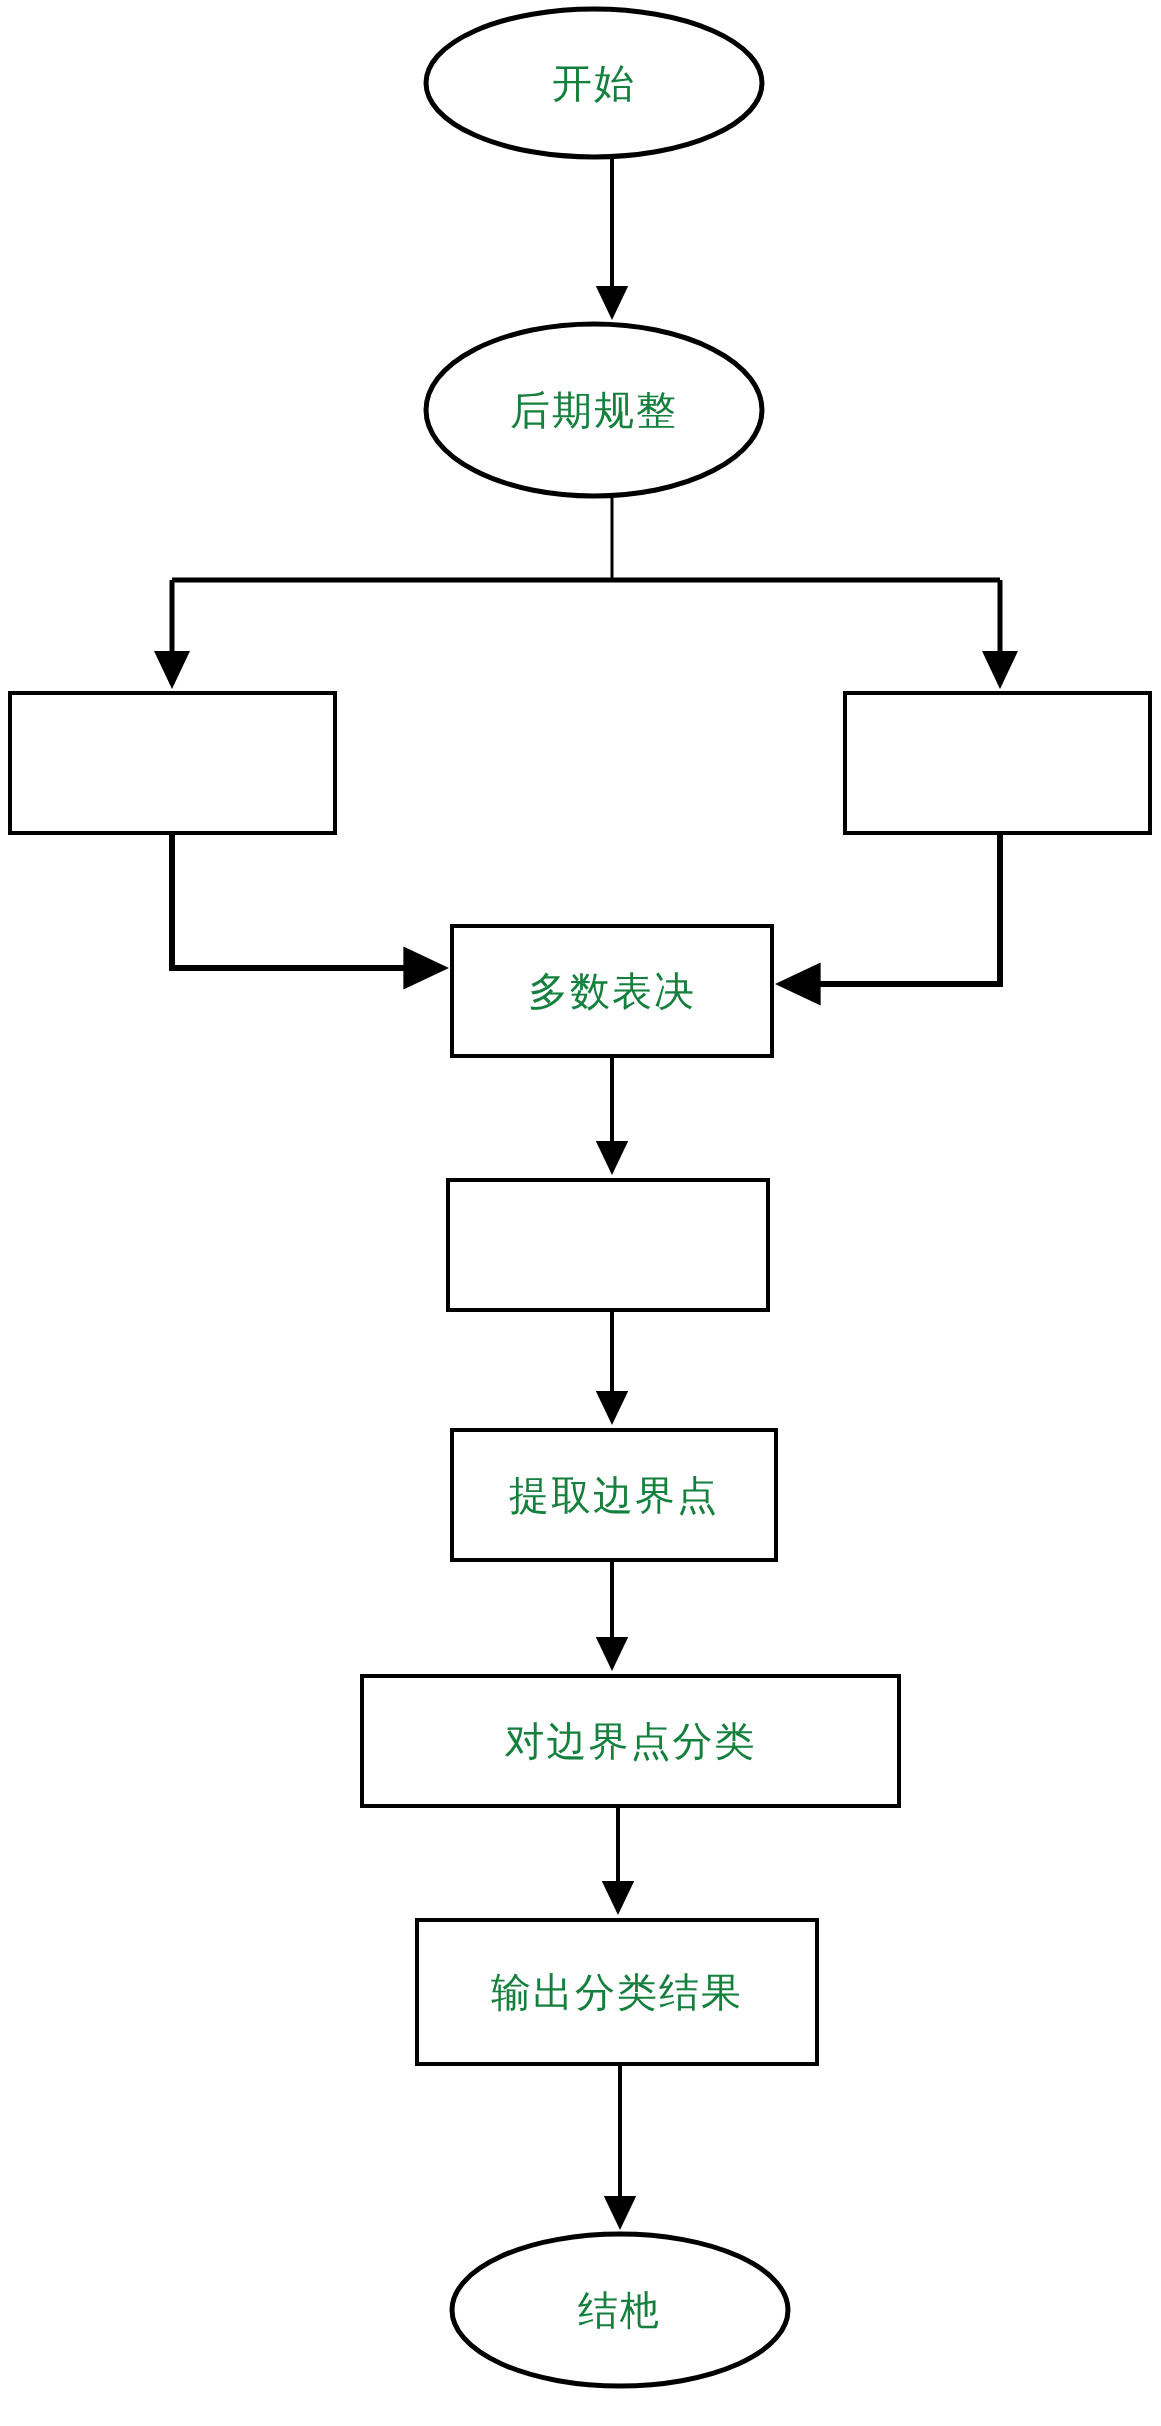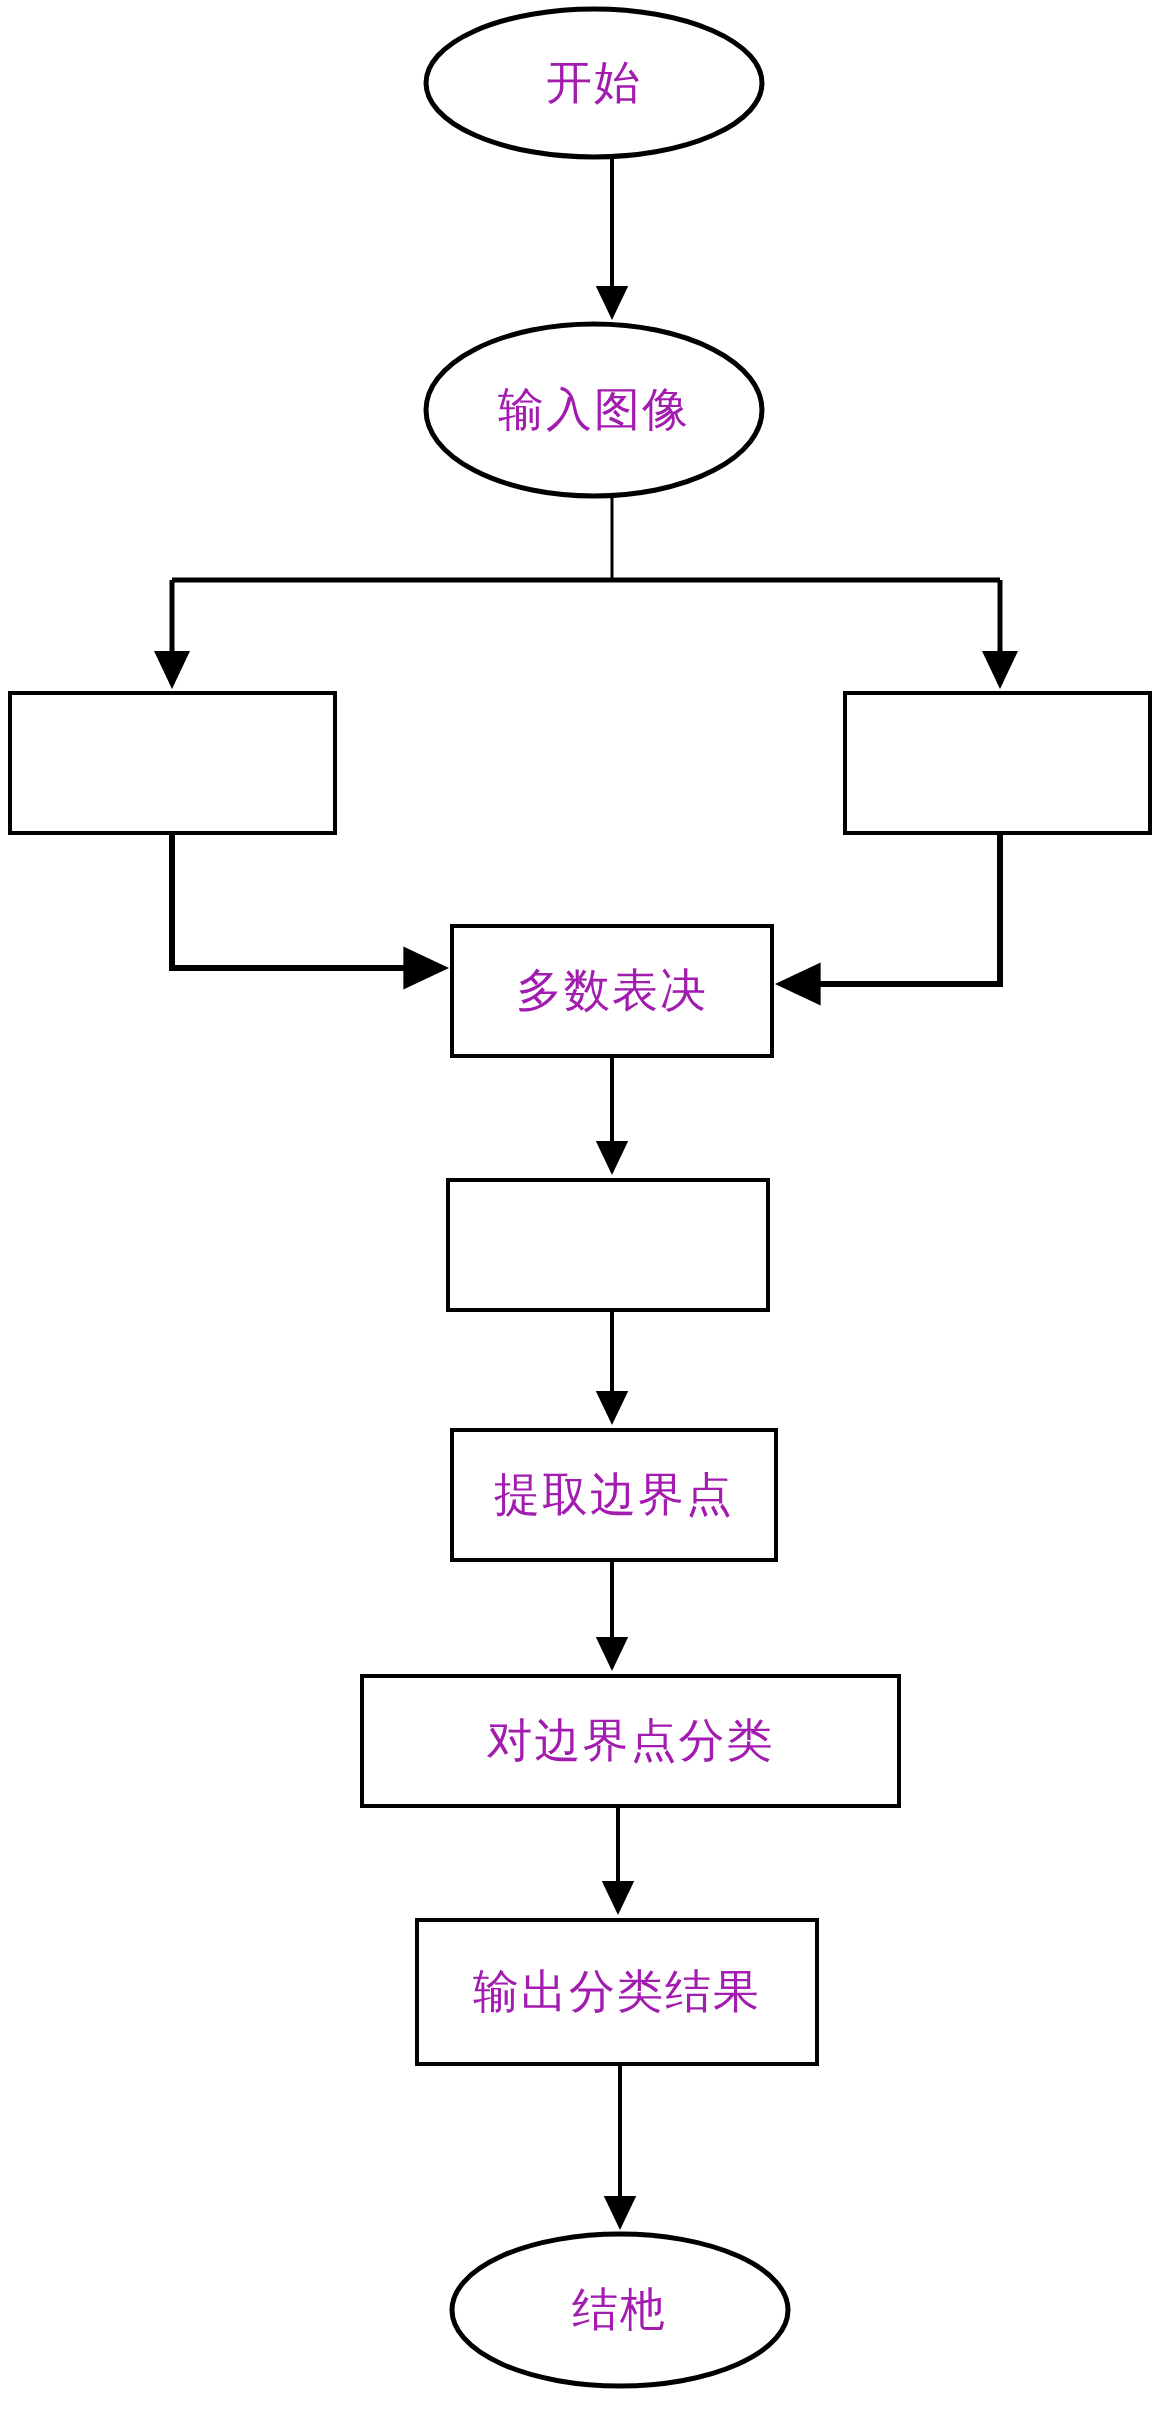--- a/index.html
+++ b/index.html
@@ -23,23 +23,23 @@
     top: 0;
     width: 1161px;
     height: 2426px;
   }
   .node-label {
     position: absolute;
     display: flex;
     align-items: center;
     justify-content: center;
     text-align: center;
-    color: #a21caf;
-    font-family: Liberation Serif, serif;
-    font-size: 46px;
+    color: #15803d;
+    font-family: Liberation Sans, sans-serif;
+    font-size: 40px;
     line-height: 1.1;
     letter-spacing: 2px;
     white-space: nowrap;
     pointer-events: none;
   }
 </style>
 </head>
 <body>
 
 <div id="flowchart-canvas">
@@ -94,21 +94,21 @@
 
     <path d="M 612,1560 L 612,1667" fill="none" stroke="#000000" stroke-width="4" marker-end="url(#arrowhead)"></path>
 
     <path d="M 618,1806 L 618,1911" fill="none" stroke="#000000" stroke-width="4" marker-end="url(#arrowhead)"></path>
 
     <path d="M 620,2064 L 620,2226" fill="none" stroke="#000000" stroke-width="4" marker-end="url(#arrowhead)"></path>
   </svg>
 
   <div class="node-label" style="left:426px; top:9px; width:336px; height:148px;">开始</div>
 
-  <div class="node-label" style="left:426px; top:324px; width:336px; height:172px;">输入图像</div>
+  <div class="node-label" style="left:426px; top:324px; width:336px; height:172px;">后期规整</div>
 
 
 
   <div class="node-label" style="left:452px; top:926px; width:320px; height:130px;">多数表决</div>
 
 
   <div class="node-label" style="left:452px; top:1430px; width:324px; height:130px;">提取边界点</div>
 
   <div class="node-label" style="left:362px; top:1676px; width:537px; height:130px;">对边界点分类</div>
 

